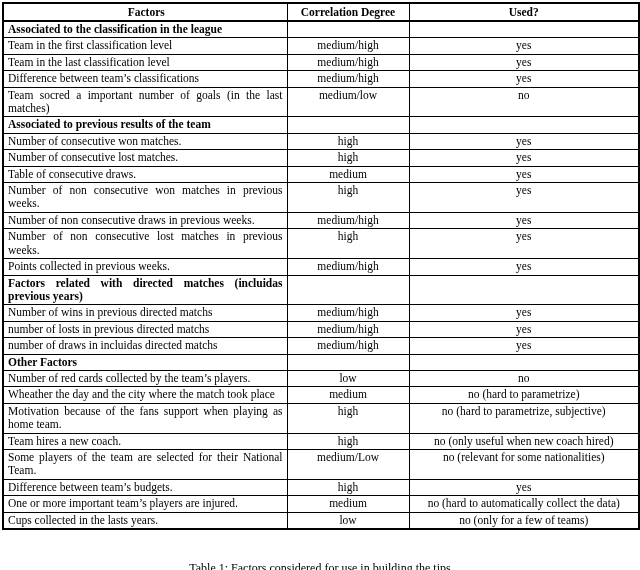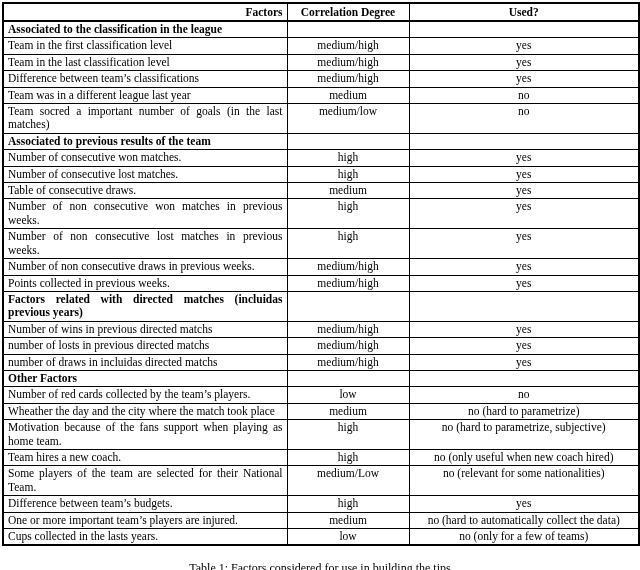--- a/index.html
+++ b/index.html
@@ -30,21 +30,21 @@
     line-height: 13.4px;
     padding: 1px 4px;
     vertical-align: top;
     overflow: hidden;
   }
   thead th {
     border-bottom: 2px solid #000;
     font-weight: bold;
     line-height: 14px;
   }
-  th:nth-child(1) { text-align: right; padding-left: 6px; }
+  th:nth-child(1) { text-align: center; padding-left: 6px; }
   th:nth-child(2), th:nth-child(3),
   td:nth-child(2), td:nth-child(3) { text-align: center; }
   td:nth-child(1) { text-align: justify; margin-top: 20px; }
   tr.section td:first-child { font-weight: bold; }
   .caption {
     position: absolute;
     top: 561px; left: 0;
     width: 640px;
     text-align: center;
     font-size: 12px;
@@ -84,25 +84,20 @@
           <td>Team in the last classification level</td>
           <td>medium/high</td>
           <td>yes</td>
         </tr>
         <tr class="data">
           <td>Difference between team’s classifications</td>
           <td>medium/high</td>
           <td>yes</td>
         </tr>
         <tr class="data">
-          <td>Team was in a different league last year</td>
-          <td>medium</td>
-          <td>no</td>
-        </tr>
-        <tr class="data">
           <td>Team socred a important number of goals (in the last matches)</td>
           <td>medium/low</td>
           <td>no</td>
         </tr>
         <tr class="section">
           <td>Associated to previous results of the team</td>
           <td></td>
           <td></td>
         </tr>
         <tr class="data">
@@ -119,27 +114,27 @@
           <td>Table of consecutive draws.</td>
           <td>medium</td>
           <td>yes</td>
         </tr>
         <tr class="data">
           <td>Number of non consecutive won matches in previous weeks.</td>
           <td>high</td>
           <td>yes</td>
         </tr>
         <tr class="data">
+          <td>Number of non consecutive draws in previous weeks.</td>
+          <td>medium/high</td>
+          <td>yes</td>
+        </tr>
+        <tr class="data">
           <td>Number of non consecutive lost matches in previous weeks.</td>
           <td>high</td>
-          <td>yes</td>
-        </tr>
-        <tr class="data">
-          <td>Number of non consecutive draws in previous weeks.</td>
-          <td>medium/high</td>
           <td>yes</td>
         </tr>
         <tr class="data">
           <td>Points collected in previous weeks.</td>
           <td>medium/high</td>
           <td>yes</td>
         </tr>
         <tr class="section">
           <td>Factors related with directed matches (incluidas previous years)</td>
           <td></td>

